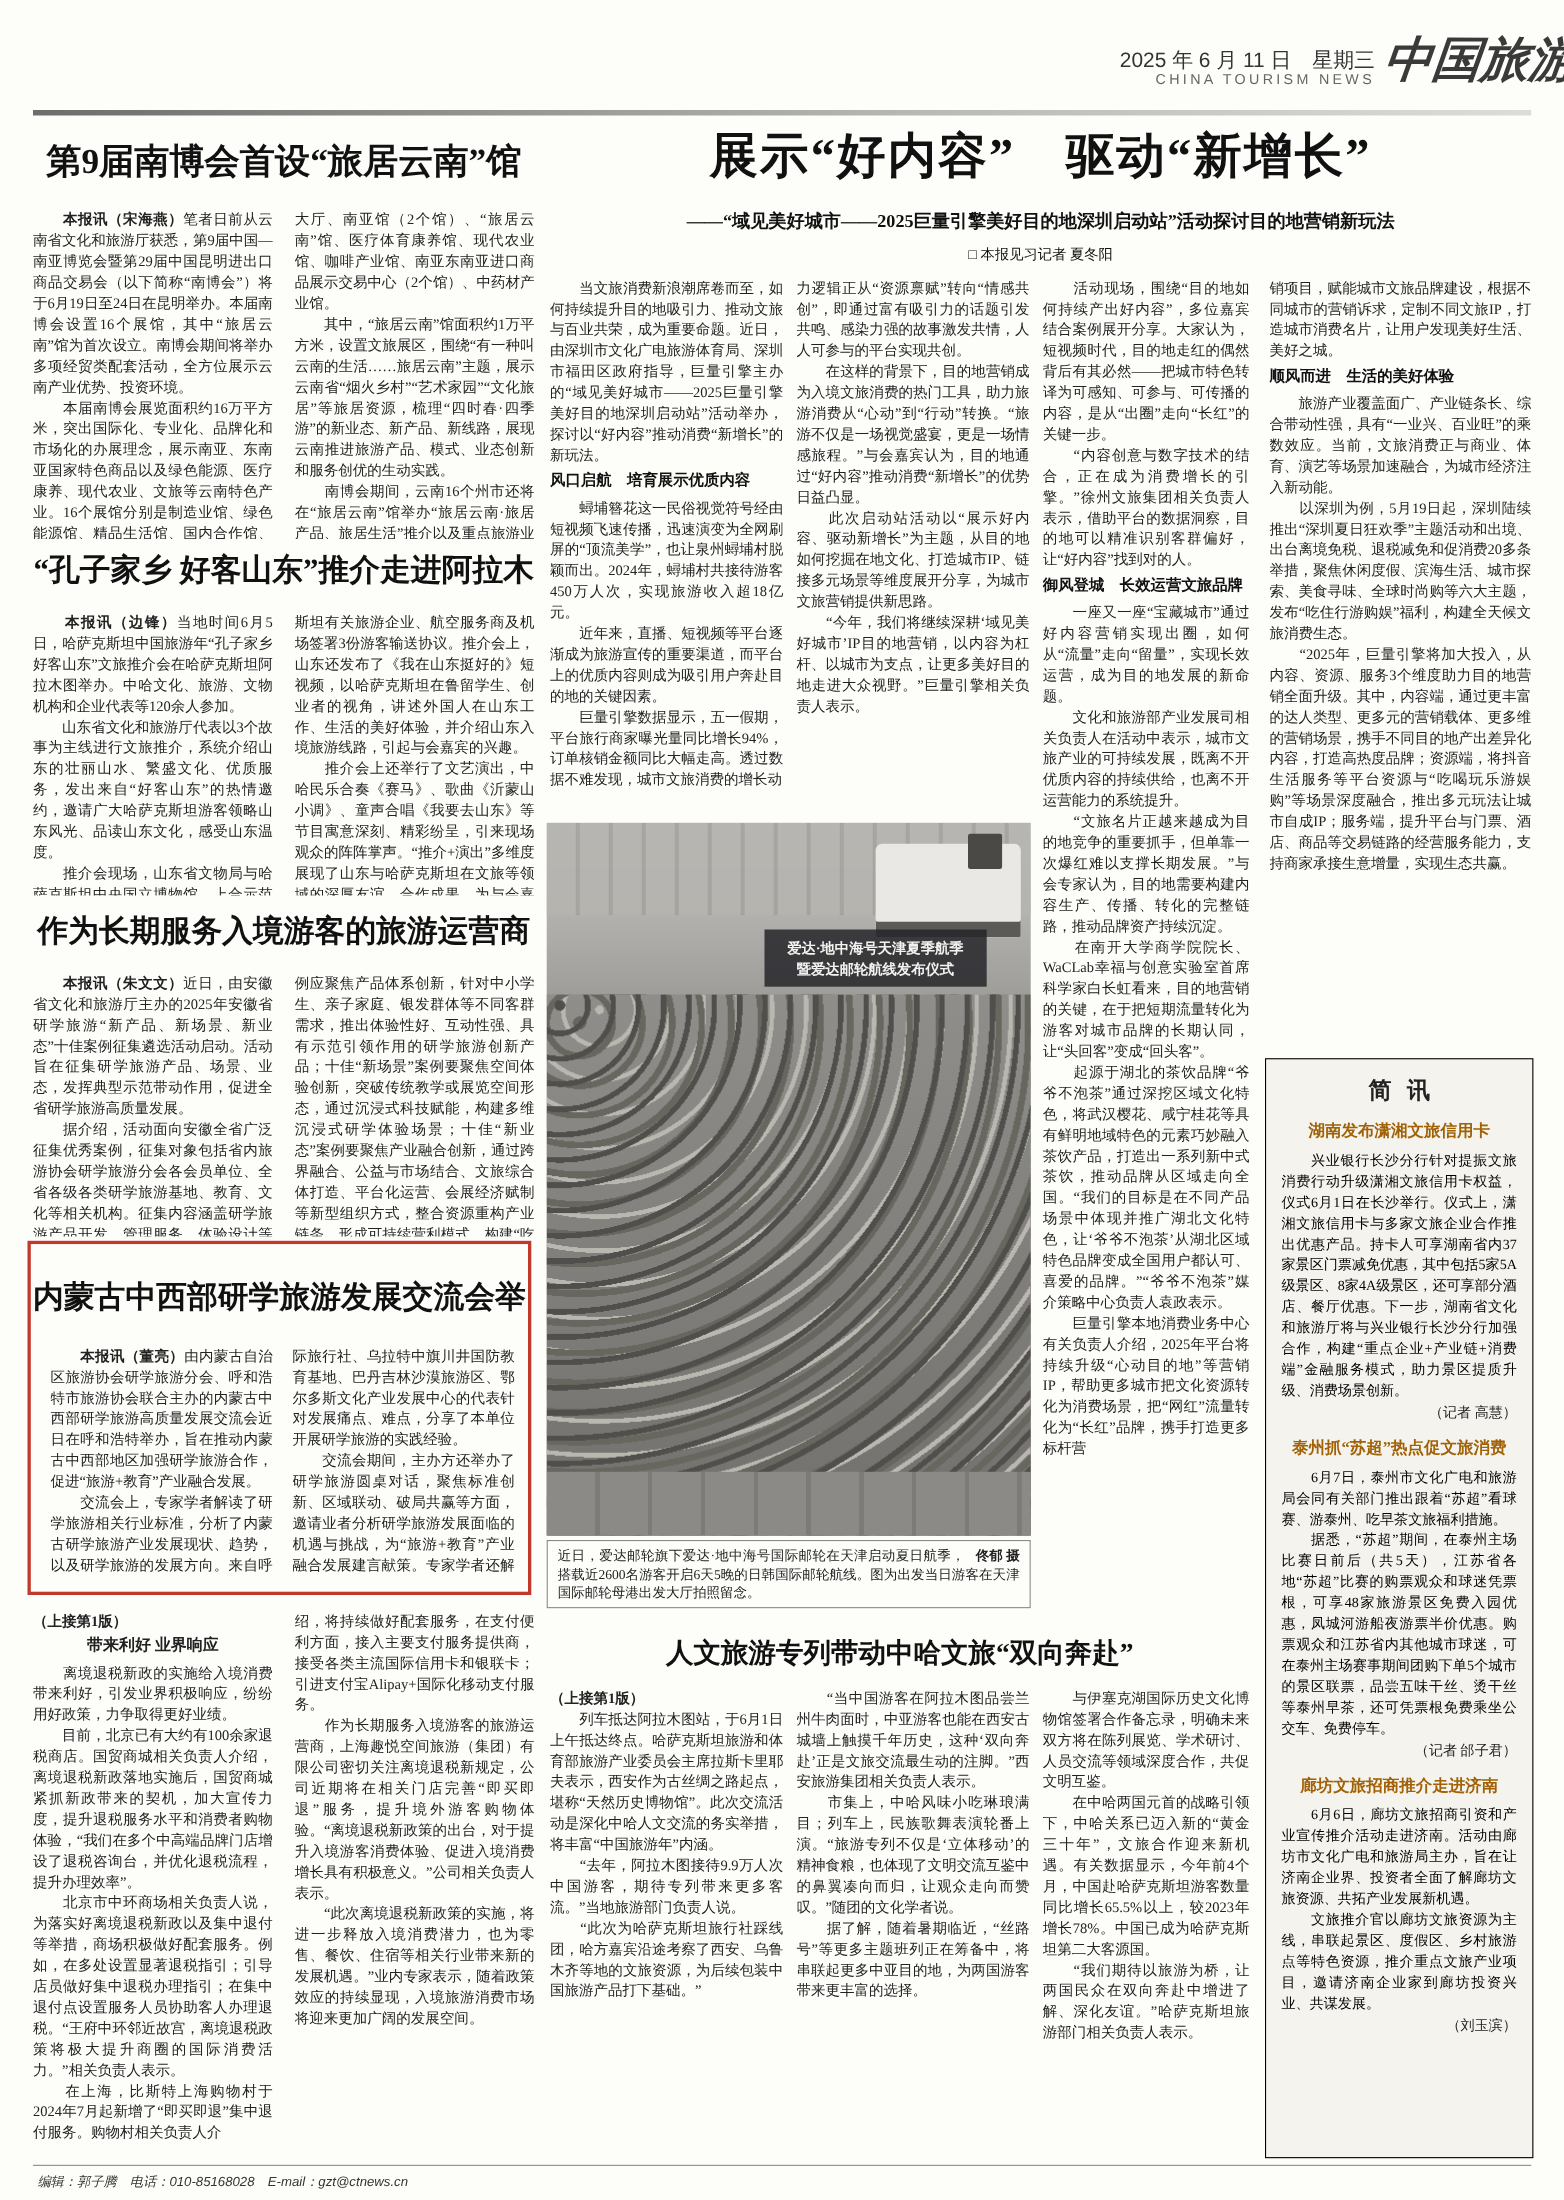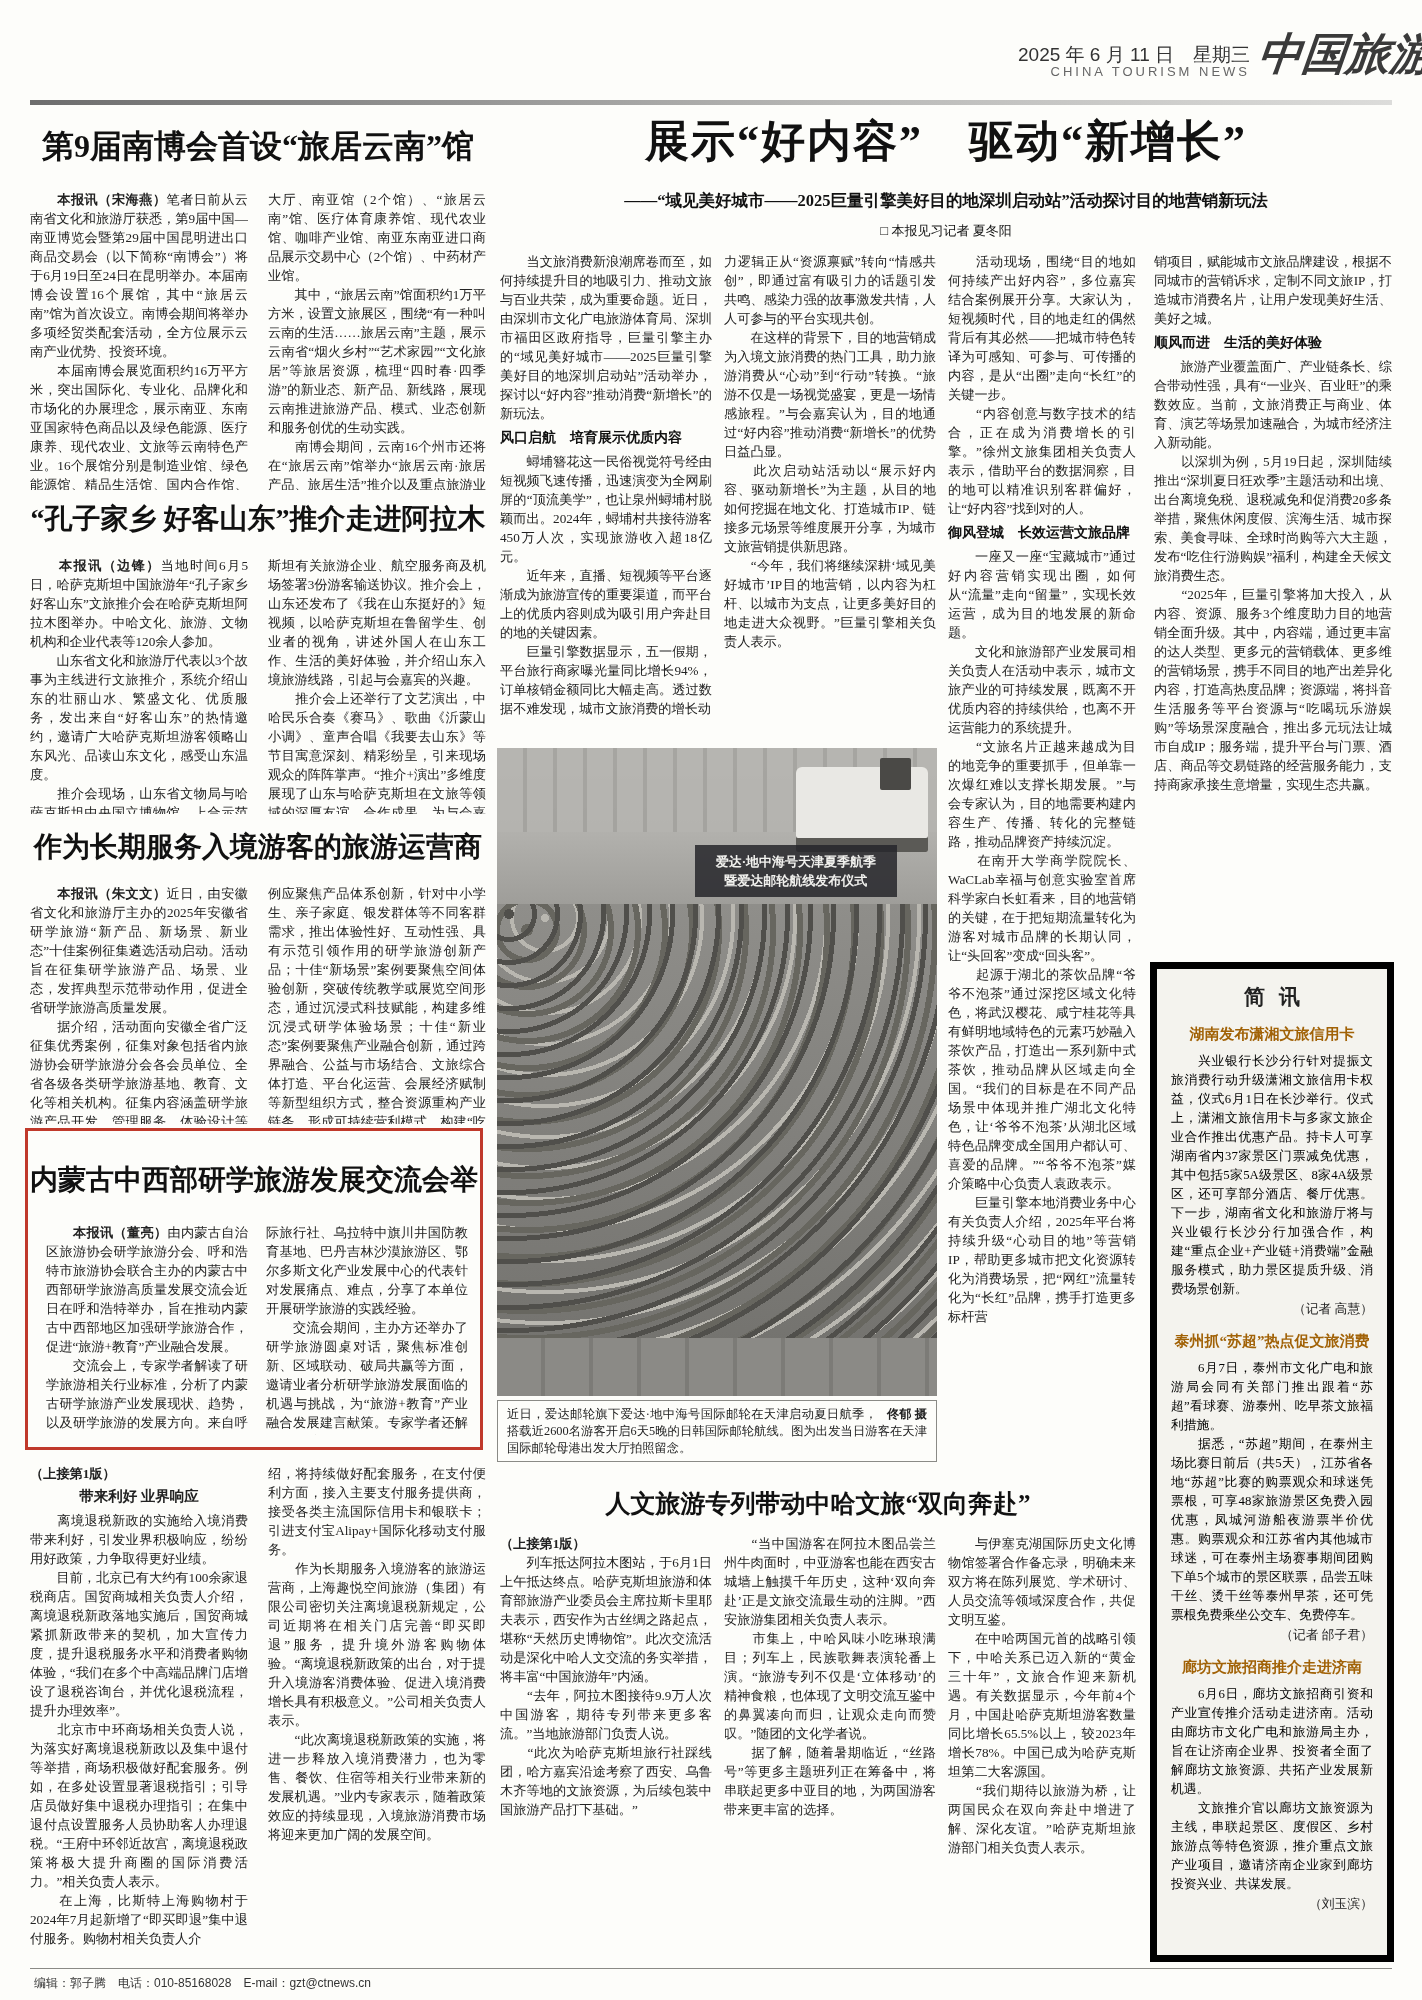--- a/index.html
+++ b/index.html
@@ -42,27 +42,27 @@
         repeating-radial-gradient(circle at 30px 26px, #67665f 0 6px, rgba(0,0,0,0) 6px 27px),
         repeating-radial-gradient(circle at 48px 14px, #b9b7b0 0 4px, rgba(0,0,0,0) 4px 31px),
         linear-gradient(180deg,#8f8e8a,#71706c);}
   .ph-floor{position:absolute;left:0;bottom:0;width:100%;height:9%;
       background:repeating-linear-gradient(90deg,#8b8a86 0 44px,#7c7b77 44px 48px);}
   .caption{position:absolute;left:497px;top:1400px;width:440px;height:62px;border:1px solid #8a8a86;
            box-sizing:border-box;padding:5px 9px;font-size:12.3px;line-height:17px;text-align:justify;color:#222;}
   .credit{float:right;font-weight:bold;margin-left:10px;}
   
   .briefs{position:absolute;left:1150px;top:962px;width:244px;height:1000px;background:#f4f3ee;
-          border:7px solid #000000;box-sizing:border-box;padding:12px 14px;overflow:hidden;}
+          border:1px solid #000000;box-sizing:border-box;padding:12px 14px;overflow:hidden;}
   .briefs-title{text-align:center;font-size:21px;font-weight:bold;letter-spacing:14px;color:#222;margin:2px 0 12px 14px;}
   .brief-h{text-align:center;font-weight:bold;font-size:15px;margin:14px 0 8px;color:#a16207;}
   .brief-b{font-size:12.8px;line-height:19px;text-align:justify;white-space:pre-line;color:#000000;}
   .brief-s{font-size:12.8px;text-align:right;margin-top:2px;color:#222;}
   .foot-rule{position:absolute;left:30px;top:1968px;width:1362px;height:1px;background:#8a8a86;}
-  .footer{position:absolute;left:34px;top:1975px;font-size:12px;color:#333;font-family:"Liberation Sans","DejaVu Sans",sans-serif;}
+  .footer{position:absolute;left:34px;top:1975px;font-size:12px;color:#333;font-family:"Liberation Sans","DejaVu Sans",sans-serif;font-style:italic;}
   .cont-tag{font-weight:bold;}
   .cont-sub{font-weight:bold;text-align:center;margin:4px 0 5px;font-size:14.5px;}
 </style>
 </head>
 <body>
 
 <div class="page">
 
   <div class="hdr-date">2025 年 6 月 11 日　星期三</div>
   <div class="hdr-en">CHINA TOURISM NEWS</div>

